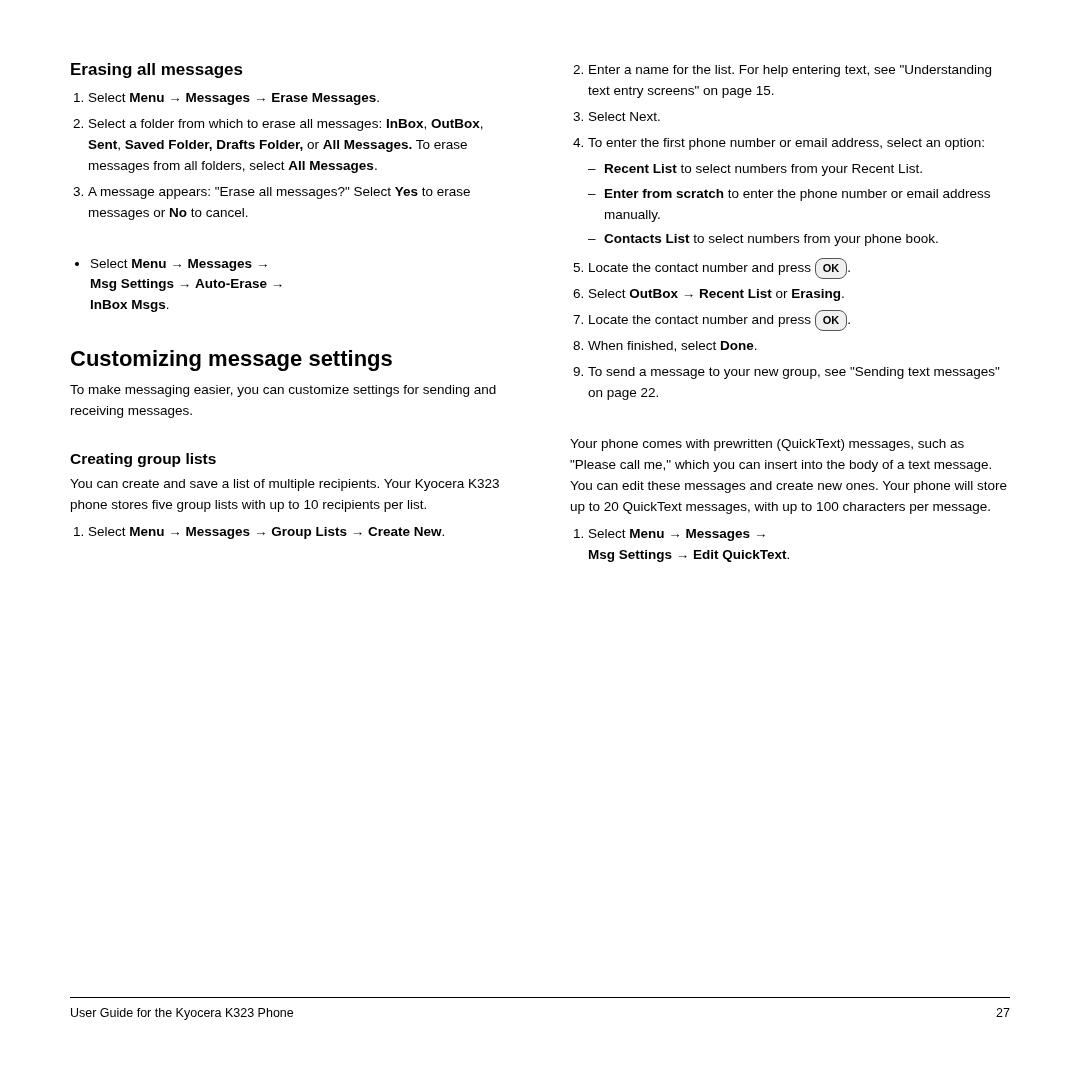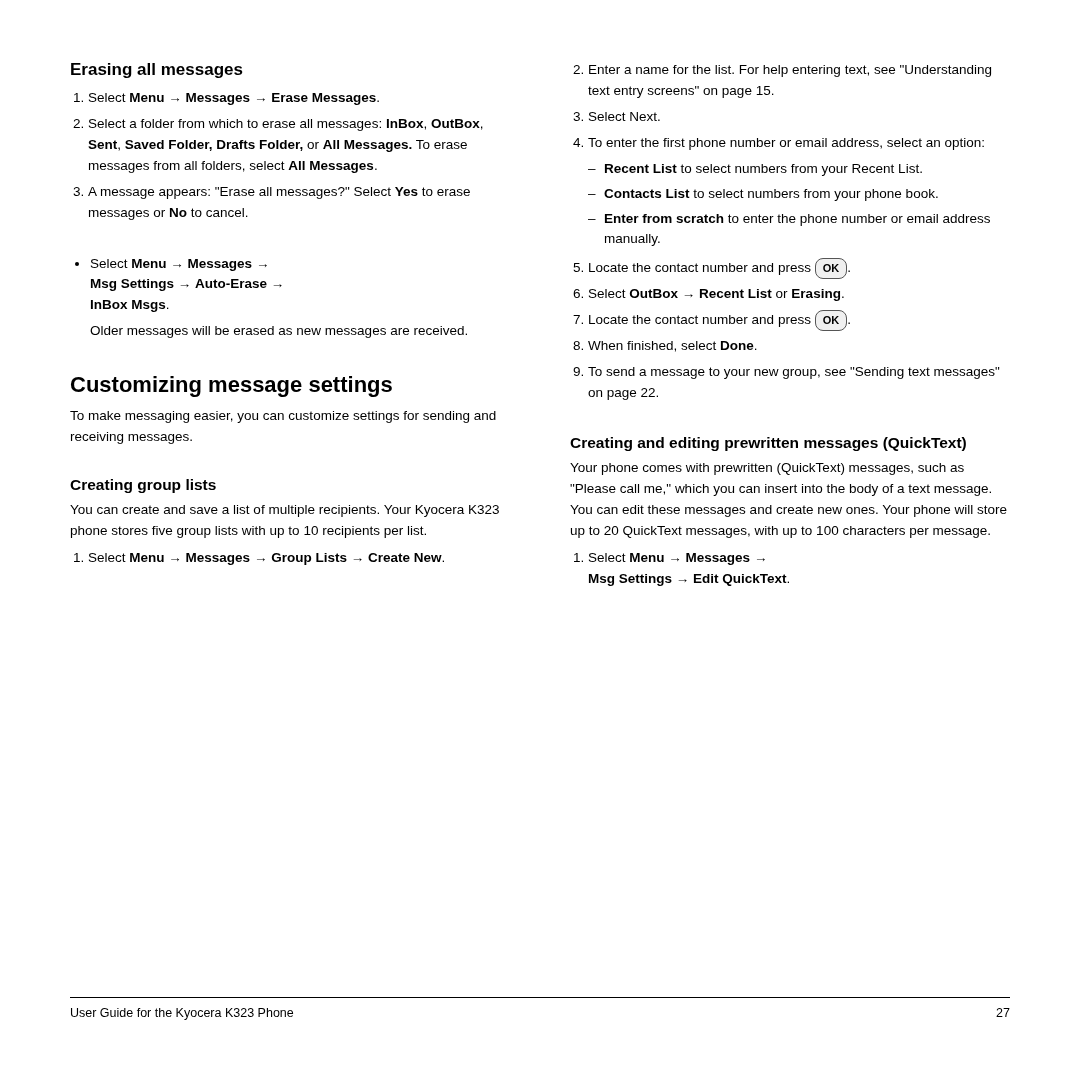--- a/index.html
+++ b/index.html
@@ -170,21 +170,20 @@
           </li>
         </ol>
       </div>
 
       <div class="section">
         <ul>
           <li>
             Select <b>Menu</b> <b>→</b> <b>Messages</b> <b>→</b><br>
             <b>Msg Settings</b> <b>→</b> <b>Auto-Erase</b> <b>→</b><br>
             <b>InBox Msgs</b>.
-            <p style="margin-top:5px;">Older messages will be erased as new messages are received.</p>
           </li>
         </ul>
       </div>
 
       <div class="section">
         <div class="large-heading">Customizing message settings</div>
         <p>To make messaging easier, you can customize settings for sending and receiving messages.</p>
       </div>
 
       <div class="section">
@@ -201,42 +200,41 @@
     <div class="right-column">
 
       <div class="section">
         <ol start="2">
           <li>Enter a name for the list. For help entering text, see "Understanding text entry screens" on page 15.</li>
           <li>Select Next.</li>
           <li>
             To enter the first phone number or email address, select an option:
             <ul class="sub-list">
               <li><b>Recent List</b> to select numbers from your Recent List.</li>
+              <li><b>Enter from scratch</b> to enter the phone number or email address manually.</li>
               <li><b>Contacts List</b> to select numbers from your phone book.</li>
-              <li><b>Enter from scratch</b> to enter the phone number or email address manually.</li>
             </ul>
           </li>
           <li>
             Locate the contact number and press <span class="ok-button">OK</span>.
           </li>
           <li>
             Select <b>OutBox</b> <b>→</b> <b>Recent List</b> or <b>Erasing</b>.
           </li>
           <li>
             Locate the contact number and press <span class="ok-button">OK</span>.
           </li>
           <li>
             When finished, select <b>Done</b>.
           </li>
           <li>To send a message to your new group, see "Sending text messages" on page 22.</li>
         </ol>
       </div>
 
       <div class="section">
-        <h3>Creating and editing prewritten messages (QuickText)</h3>
         <p>Your phone comes with prewritten (QuickText) messages, such as "Please call me," which you can insert into the body of a text message. You can edit these messages and create new ones. Your phone will store up to 20 QuickText messages, with up to 100 characters per message.</p>
         <ol>
           <li>
             Select <b>Menu</b> <b>→</b> <b>Messages</b> <b>→</b><br>
             <b>Msg Settings</b> <b>→</b> <b>Edit QuickText</b>.
           </li>
         </ol>
       </div>
 
     </div>

